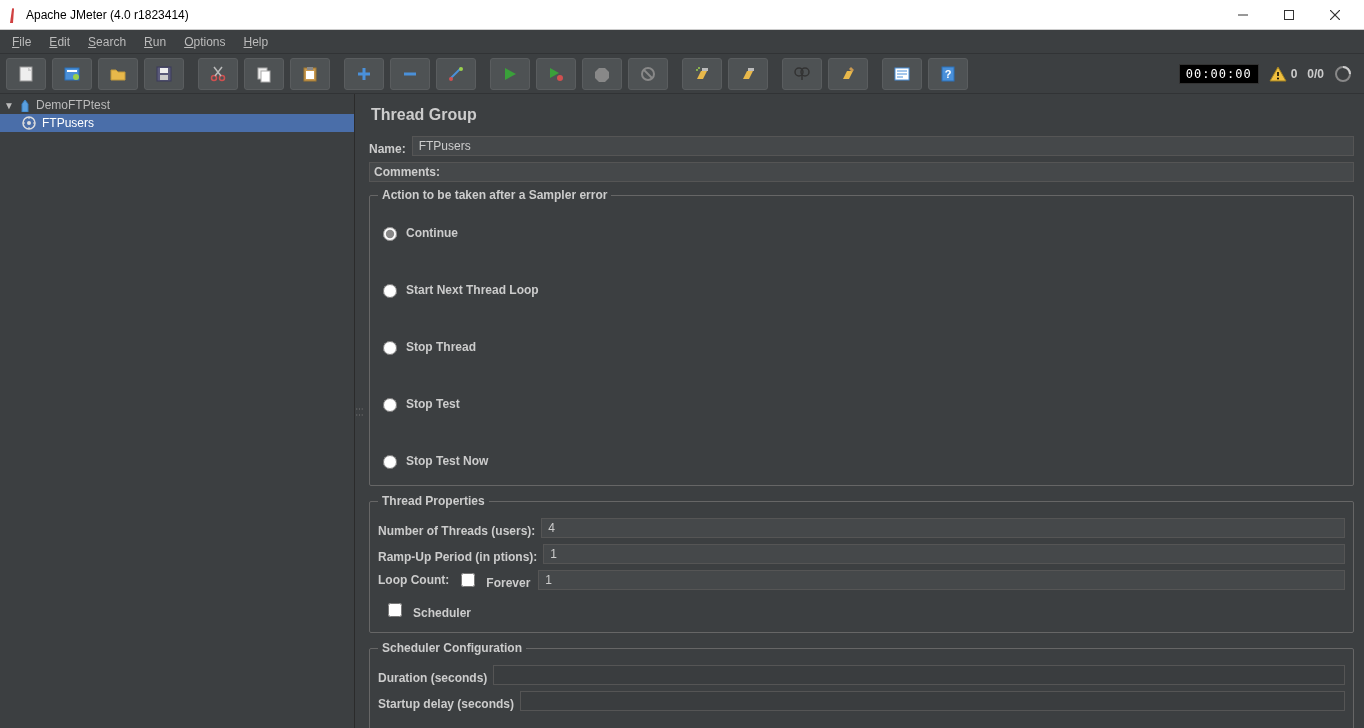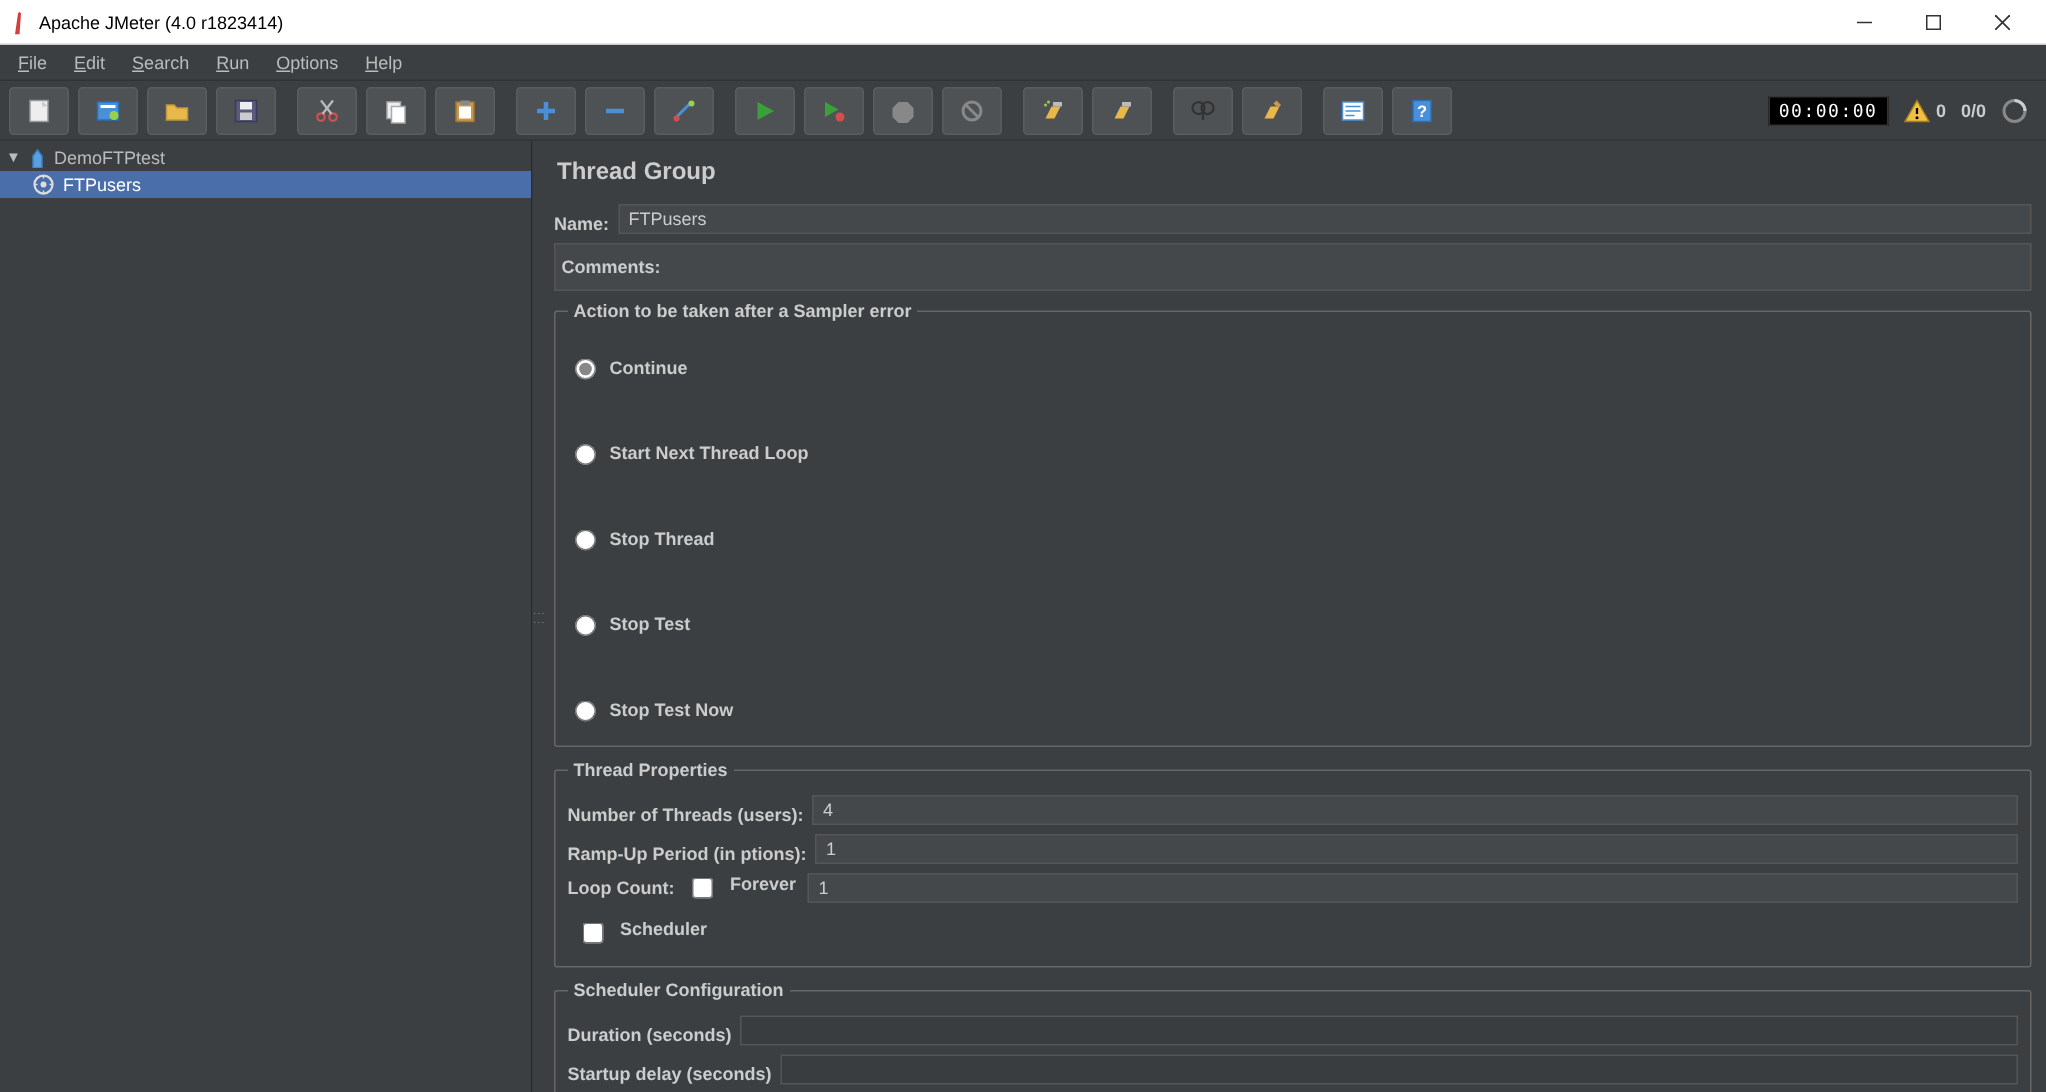--- a/index.html
+++ b/index.html
@@ -44,28 +44,28 @@
   .tri { width:10px; display:inline-block; color:var(--text); font-size:10px; text-align:center; }
   .tree-icon { width:14px; height:14px; display:flex; align-items:center; justify-content:center; }
   .resizer { width:8px; background:var(--bg-dark); display:flex; align-items:center; justify-content:center; cursor:col-resize; }
   .resizer .grip { writing-mode: vertical-rl; font-size:8px; color:#777; letter-spacing:-2px; }
   .content { flex:1; background:var(--bg-dark); padding:8px 10px 10px 6px; overflow:auto; }
   .content h2 { margin:4px 0 12px 2px; font-size:16px; font-weight:bold; color:var(--text-bright); }
   .formrow { display:flex; align-items:flex-end; margin-bottom:6px; gap:6px; }
   .formrow label { color:var(--text-bright); font-weight:bold; font-size:12px; white-space:nowrap; }
   .formrow input[type=text] { flex:1; background:var(--bg-input); border:1px solid var(--border); color:var(--text-bright); height:20px; padding:2px 6px; font-size:12px; }
   .formrow input[type=text]:disabled { background:#3a3d3f; color:#888; }
-  .comment-row { display:flex; align-items:center; border:1px solid var(--border); background:var(--bg-input); height:32px; padding:0 4px; margin-bottom:6px;}
+  .comment-row { display:flex; align-items:center; border:1px solid var(--border); background:var(--bg-input); height:20px; padding:0 4px; margin-bottom:6px;}
   .comment-row label { color:var(--text-bright); font-weight:bold; font-size:12px;}
   fieldset { border:1px solid var(--border-light); border-radius:2px; margin:0 0 8px 0; padding:10px 8px 8px 8px; }
   fieldset legend { color:var(--text-bright); font-size:12px; padding:0 4px; font-weight:bold;}
   .radios { display:flex; justify-content:center; gap:40px; padding:12px 0 8px 0; flex-wrap:wrap;flex-direction:column;}
   .radio-item { display:flex; align-items:center; gap:6px; color:var(--text-bright); font-weight:bold;}
   .radio-item input[type=radio] { accent-color:#888; width:14px; height:14px;}
-  .chk { display:flex; align-items:flex-start; gap:8px; color:var(--text-bright); font-weight:bold; margin:6px 0 0 6px;}
+  .chk { display:flex; align-items:flex-end; gap:8px; color:var(--text-bright); font-weight:bold; margin:6px 0 0 6px;}
   .chk input[type=checkbox] { width:14px; height:14px; accent-color:#888;}
   .inline-input { background:var(--bg-input); border:1px solid var(--border); color:var(--text-bright); height:20px; padding:2px 6px; font-size:12px; }
   .loop-row { display:flex; align-items:center; gap:8px; margin-top:6px;}
   svg { display:block; }
 </style>
 </head>
 <body>
 
 <div class="window">
 

